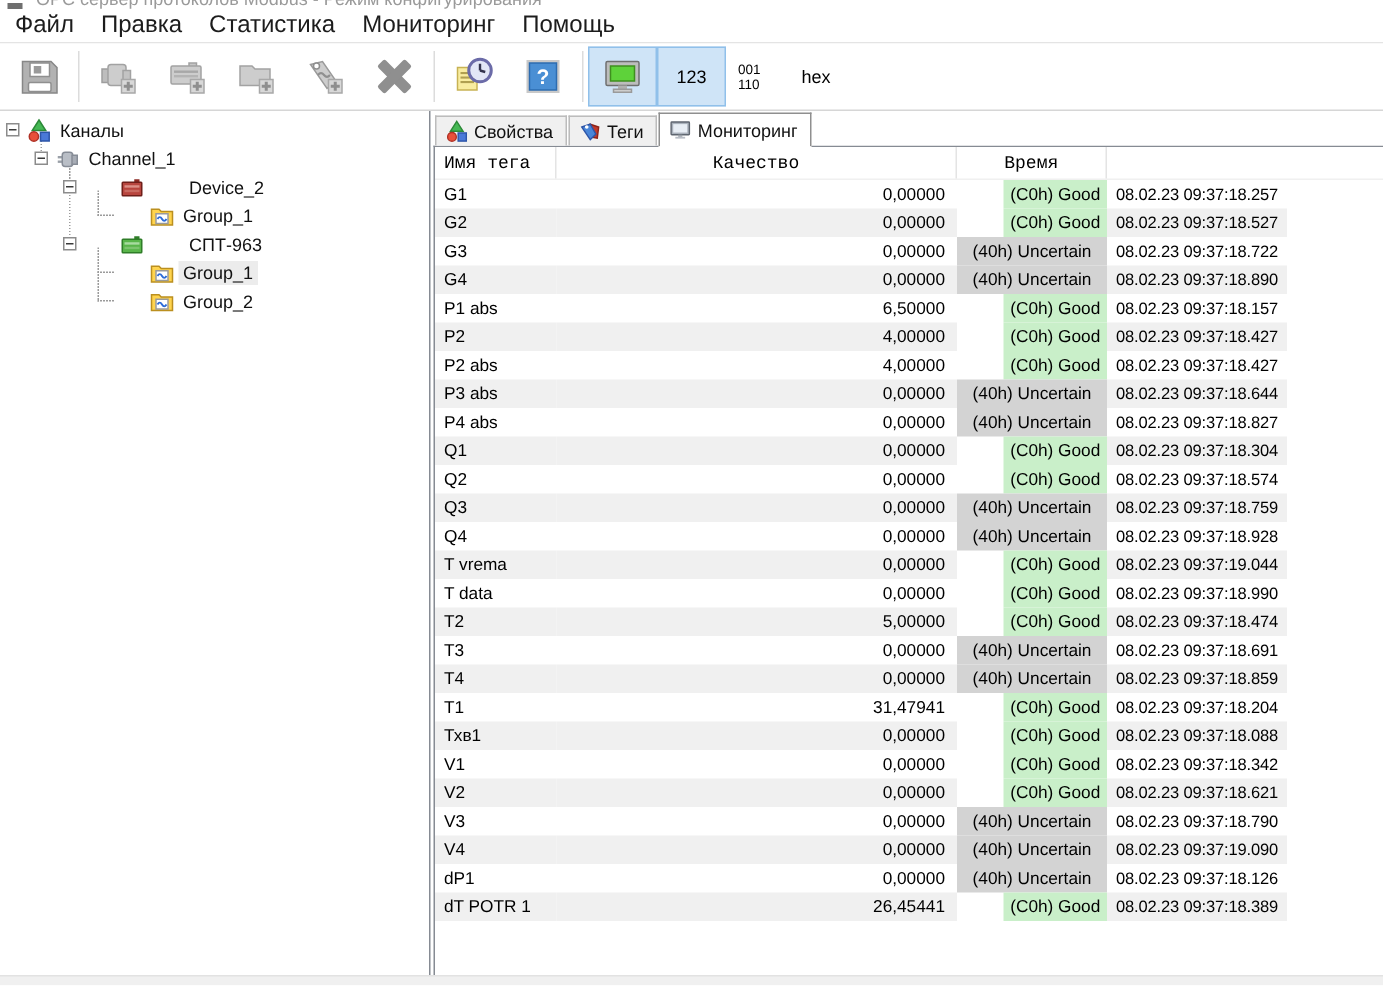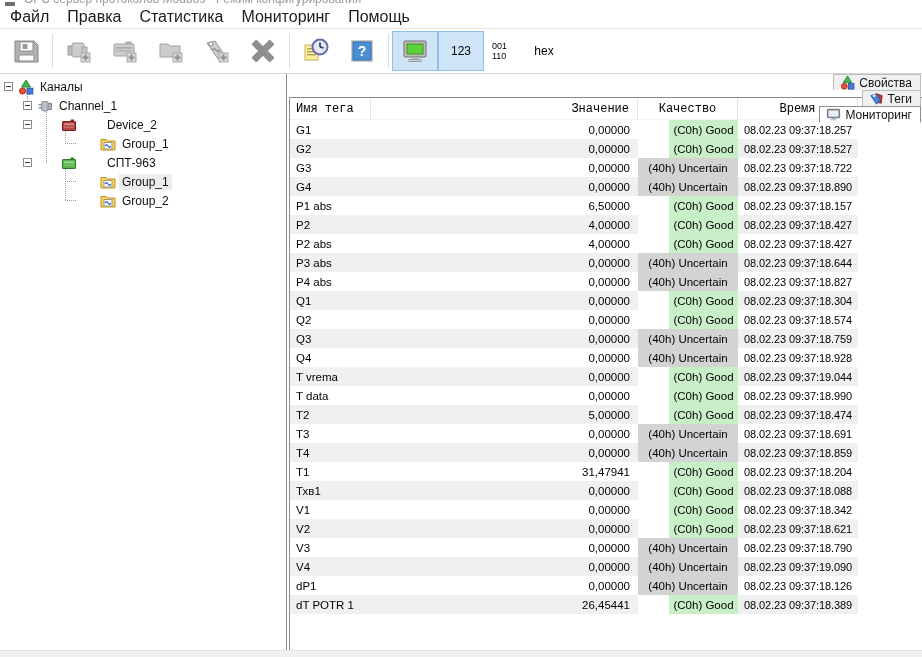--- a/index.html
+++ b/index.html
@@ -34,33 +34,33 @@
   .btn-bin{width:40px;height:40px;display:flex;flex-direction:column;justify-content:center;align-items:flex-start;padding-left:8px;font-size:9px;line-height:10px;color:#000;flex:none;}
   .btn-hex{width:40px;height:40px;display:flex;align-items:center;justify-content:center;font-size:12px;color:#000;flex:none;}
 
   
   .content{display:flex;height:576px;background:#fff;}
   .tree-panel{width:287px;flex:none;border-right:1px solid #868b93;position:relative;padding-top:3px;background:#fff;}
   .right-panel{flex:1;margin-left:2px;display:flex;flex-direction:column;min-width:0;background:#fff;}
 
   
   .tree-row{display:flex;align-items:center;height:19px;font-size:12px;color:#111;position:relative;}
-  .lvl0{padding-left:4px;} .lvl1{padding-left:23px;} .lvl2{padding-left:23px;gap:24px;} .lvl3{padding-left:86px;}
+  .lvl0{padding-left:4px;} .lvl1{padding-left:23px;} .lvl2{padding-left:42px;gap:24px;} .lvl3{padding-left:86px;}
   .expander{width:9px;height:9px;border:1px solid #8c8c8c;background:#fff;margin-right:5px;position:relative;flex:none;}
   .expander::after{content:"";position:absolute;left:1px;top:3px;width:5px;height:1px;background:#3a3a3a;}
   .tree-spacer{width:14px;flex:none;}
   .tree-icon{width:16px;height:16px;margin-right:3px;flex:none;}
   .tree-label{padding:1px 3px;white-space:nowrap;}
   .tree-row.selected .tree-label{background:#ececec;}
   .tree-lines{position:absolute;inset:0;pointer-events:none;}
   .vline{position:absolute;width:1px;background-image:repeating-linear-gradient(to bottom,#9b9b9b 0 1px,transparent 1px 2px);}
   .hline{position:absolute;height:1px;background-image:repeating-linear-gradient(to right,#9b9b9b 0 1px,transparent 1px 2px);}
 
   
-  .tabbar{height:23px;display:flex;align-items:flex-end;padding-left:1px;position:relative;z-index:2;background:#fff;flex-direction:column;}
+  .tabbar{height:23px;display:flex;align-items:flex-end;padding-left:1px;position:relative;z-index:2;background:#fff;}
   .tab{height:20px;display:flex;align-items:center;gap:4px;padding:0 8px 0 6px;font-size:12px;color:#111;background:#f0f0f0;border:1px solid #bcbcbc;border-bottom:none;margin-right:1px;}
   .tab.active{height:23px;background:#fff;border:1px solid #8f8f8f;border-bottom:1px solid #fff;margin-bottom:-1px;}
   .tab-icon{width:15px;height:15px;flex:none;}
 
   
   .listview{flex:1;border-top:1px solid #868b93;border-left:1px solid #868b93;background:#fff;overflow:hidden;}
   .lv-header{display:grid;grid-template-columns:81px 267px 100px 120px 1fr;height:22px;font-size:12px;color:#000;border-bottom:1px solid #f0f0f0;font-family:Liberation Mono, monospace;}
   .lv-header .hc{display:flex;align-items:center;height:100%;border-right:1px solid #e4e4e4;white-space:nowrap;}
   .lv-header .hc.h-name{padding-left:6px;}
   .lv-header .hc.h-value{justify-content:flex-end;padding-right:8px;}
@@ -312,21 +312,20 @@
             <rect x="6.5" y="11.5" width="3" height="1.5" fill="#9aa0a8"></rect>
             <rect x="4.5" y="13" width="7" height="1.3" fill="#b9bec6"></rect>
           </svg>
           <span>Мониторинг</span>
         </div>
       </div>
 
       <div class="listview">
         <div class="lv-header">
           <div class="hc h-name">Имя тега</div>
-          <div class="hc h-value">Значение</div>
           <div class="hc h-quality">Качество</div>
           <div class="hc h-time">Время</div>
           <div class="hc h-filler"></div>
         </div>
         <div>
             <div class="lv-row">
     <div class="cell name">G1</div>
     <div class="cell value">0,00000</div>
     <div class="cell quality good">(C0h) Good</div>
     <div class="cell time">08.02.23 09:37:18.257</div>

